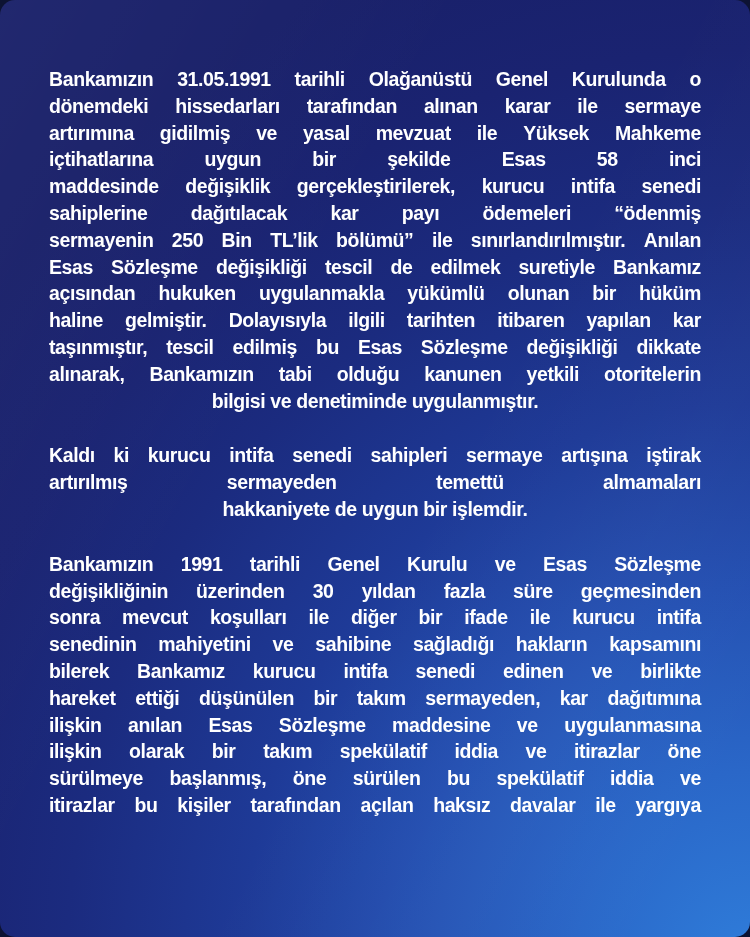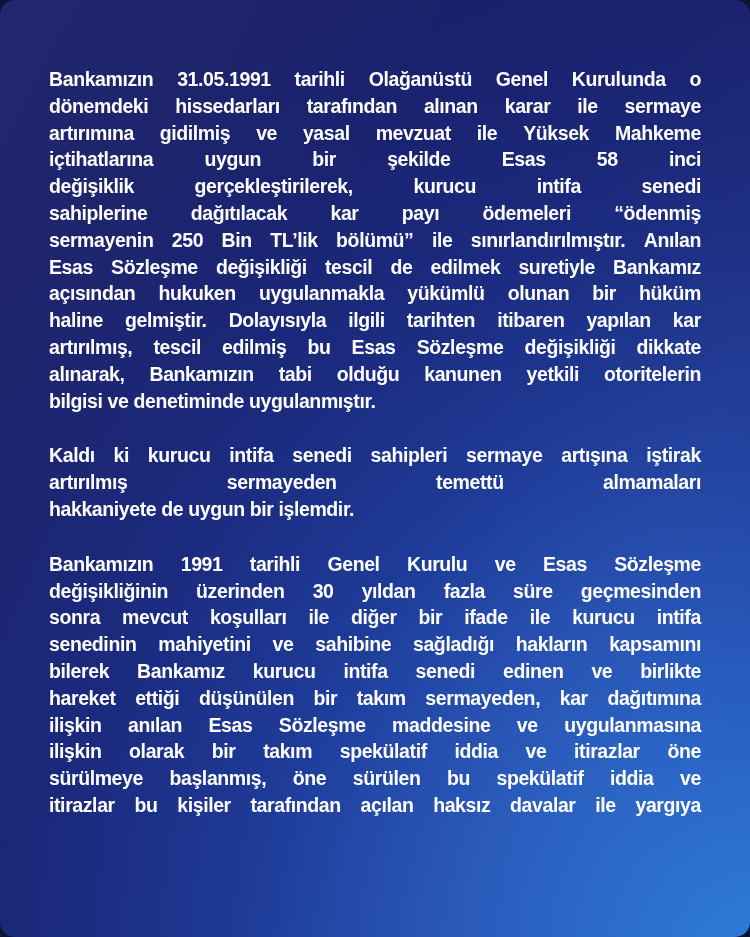--- a/index.html
+++ b/index.html
@@ -46,21 +46,21 @@
     display: flex;
     justify-content: space-between;
     line-height: 26.8px;
     height: 26.8px;
     white-space: nowrap;
   }
   .line > span { flex: 0 0 auto; }
 
   .line.last {
     display: block;
-    text-align: left;
+    text-align: center;
     white-space: nowrap;
   }
 </style>
 </head>
 <body>
 
 <div class="page">
   <div class="doc">
       <div class="paragraph">
         <div class="line">
@@ -94,20 +94,21 @@
         <div class="line">
           <span>içtihatlarına</span>
           <span>uygun</span>
           <span>bir</span>
           <span>şekilde</span>
           <span>Esas</span>
           <span>58</span>
           <span>inci</span>
         </div>
         <div class="line">
+          <span>maddesinde</span>
           <span>değişiklik</span>
           <span>gerçekleştirilerek,</span>
           <span>kurucu</span>
           <span>intifa</span>
           <span>senedi</span>
         </div>
         <div class="line">
           <span>sahiplerine</span>
           <span>dağıtılacak</span>
           <span>kar</span>
@@ -148,21 +149,21 @@
           <span>haline</span>
           <span>gelmiştir.</span>
           <span>Dolayısıyla</span>
           <span>ilgili</span>
           <span>tarihten</span>
           <span>itibaren</span>
           <span>yapılan</span>
           <span>kar</span>
         </div>
         <div class="line">
-          <span>artırılmış,</span>
+          <span>taşınmıştır,</span>
           <span>tescil</span>
           <span>edilmiş</span>
           <span>bu</span>
           <span>Esas</span>
           <span>Sözleşme</span>
           <span>değişikliği</span>
           <span>dikkate</span>
         </div>
         <div class="line">
           <span>alınarak,</span>

